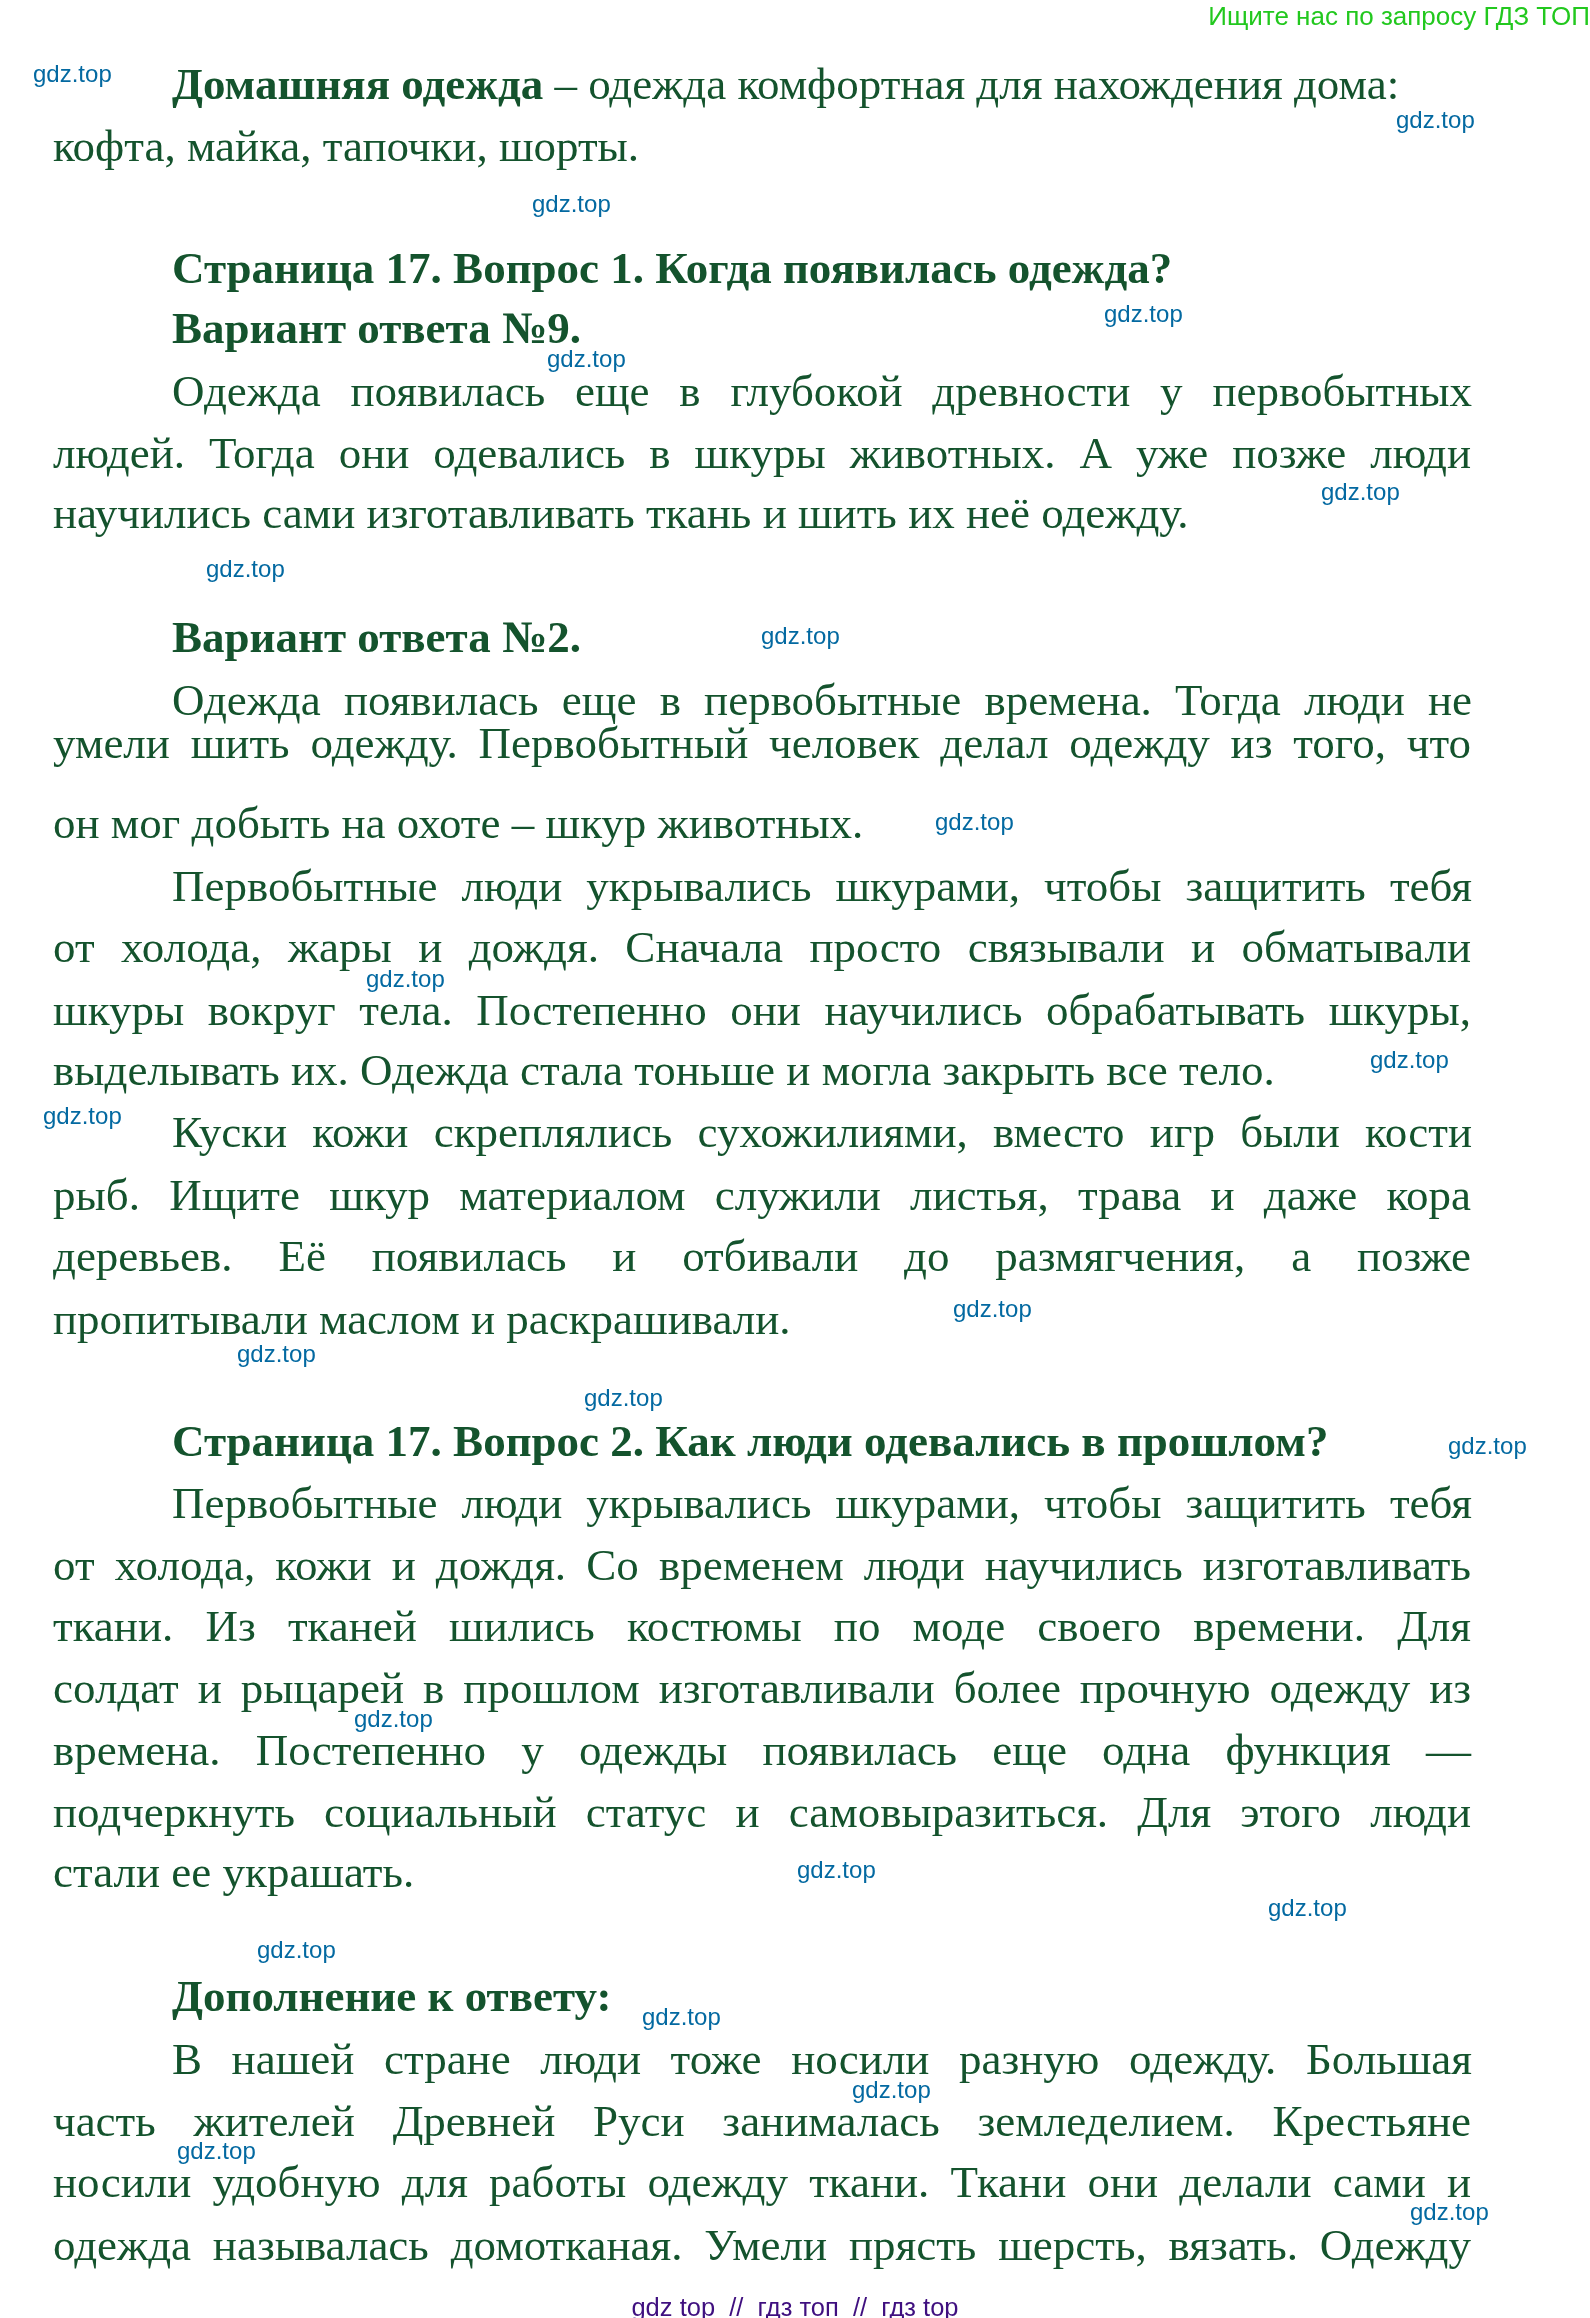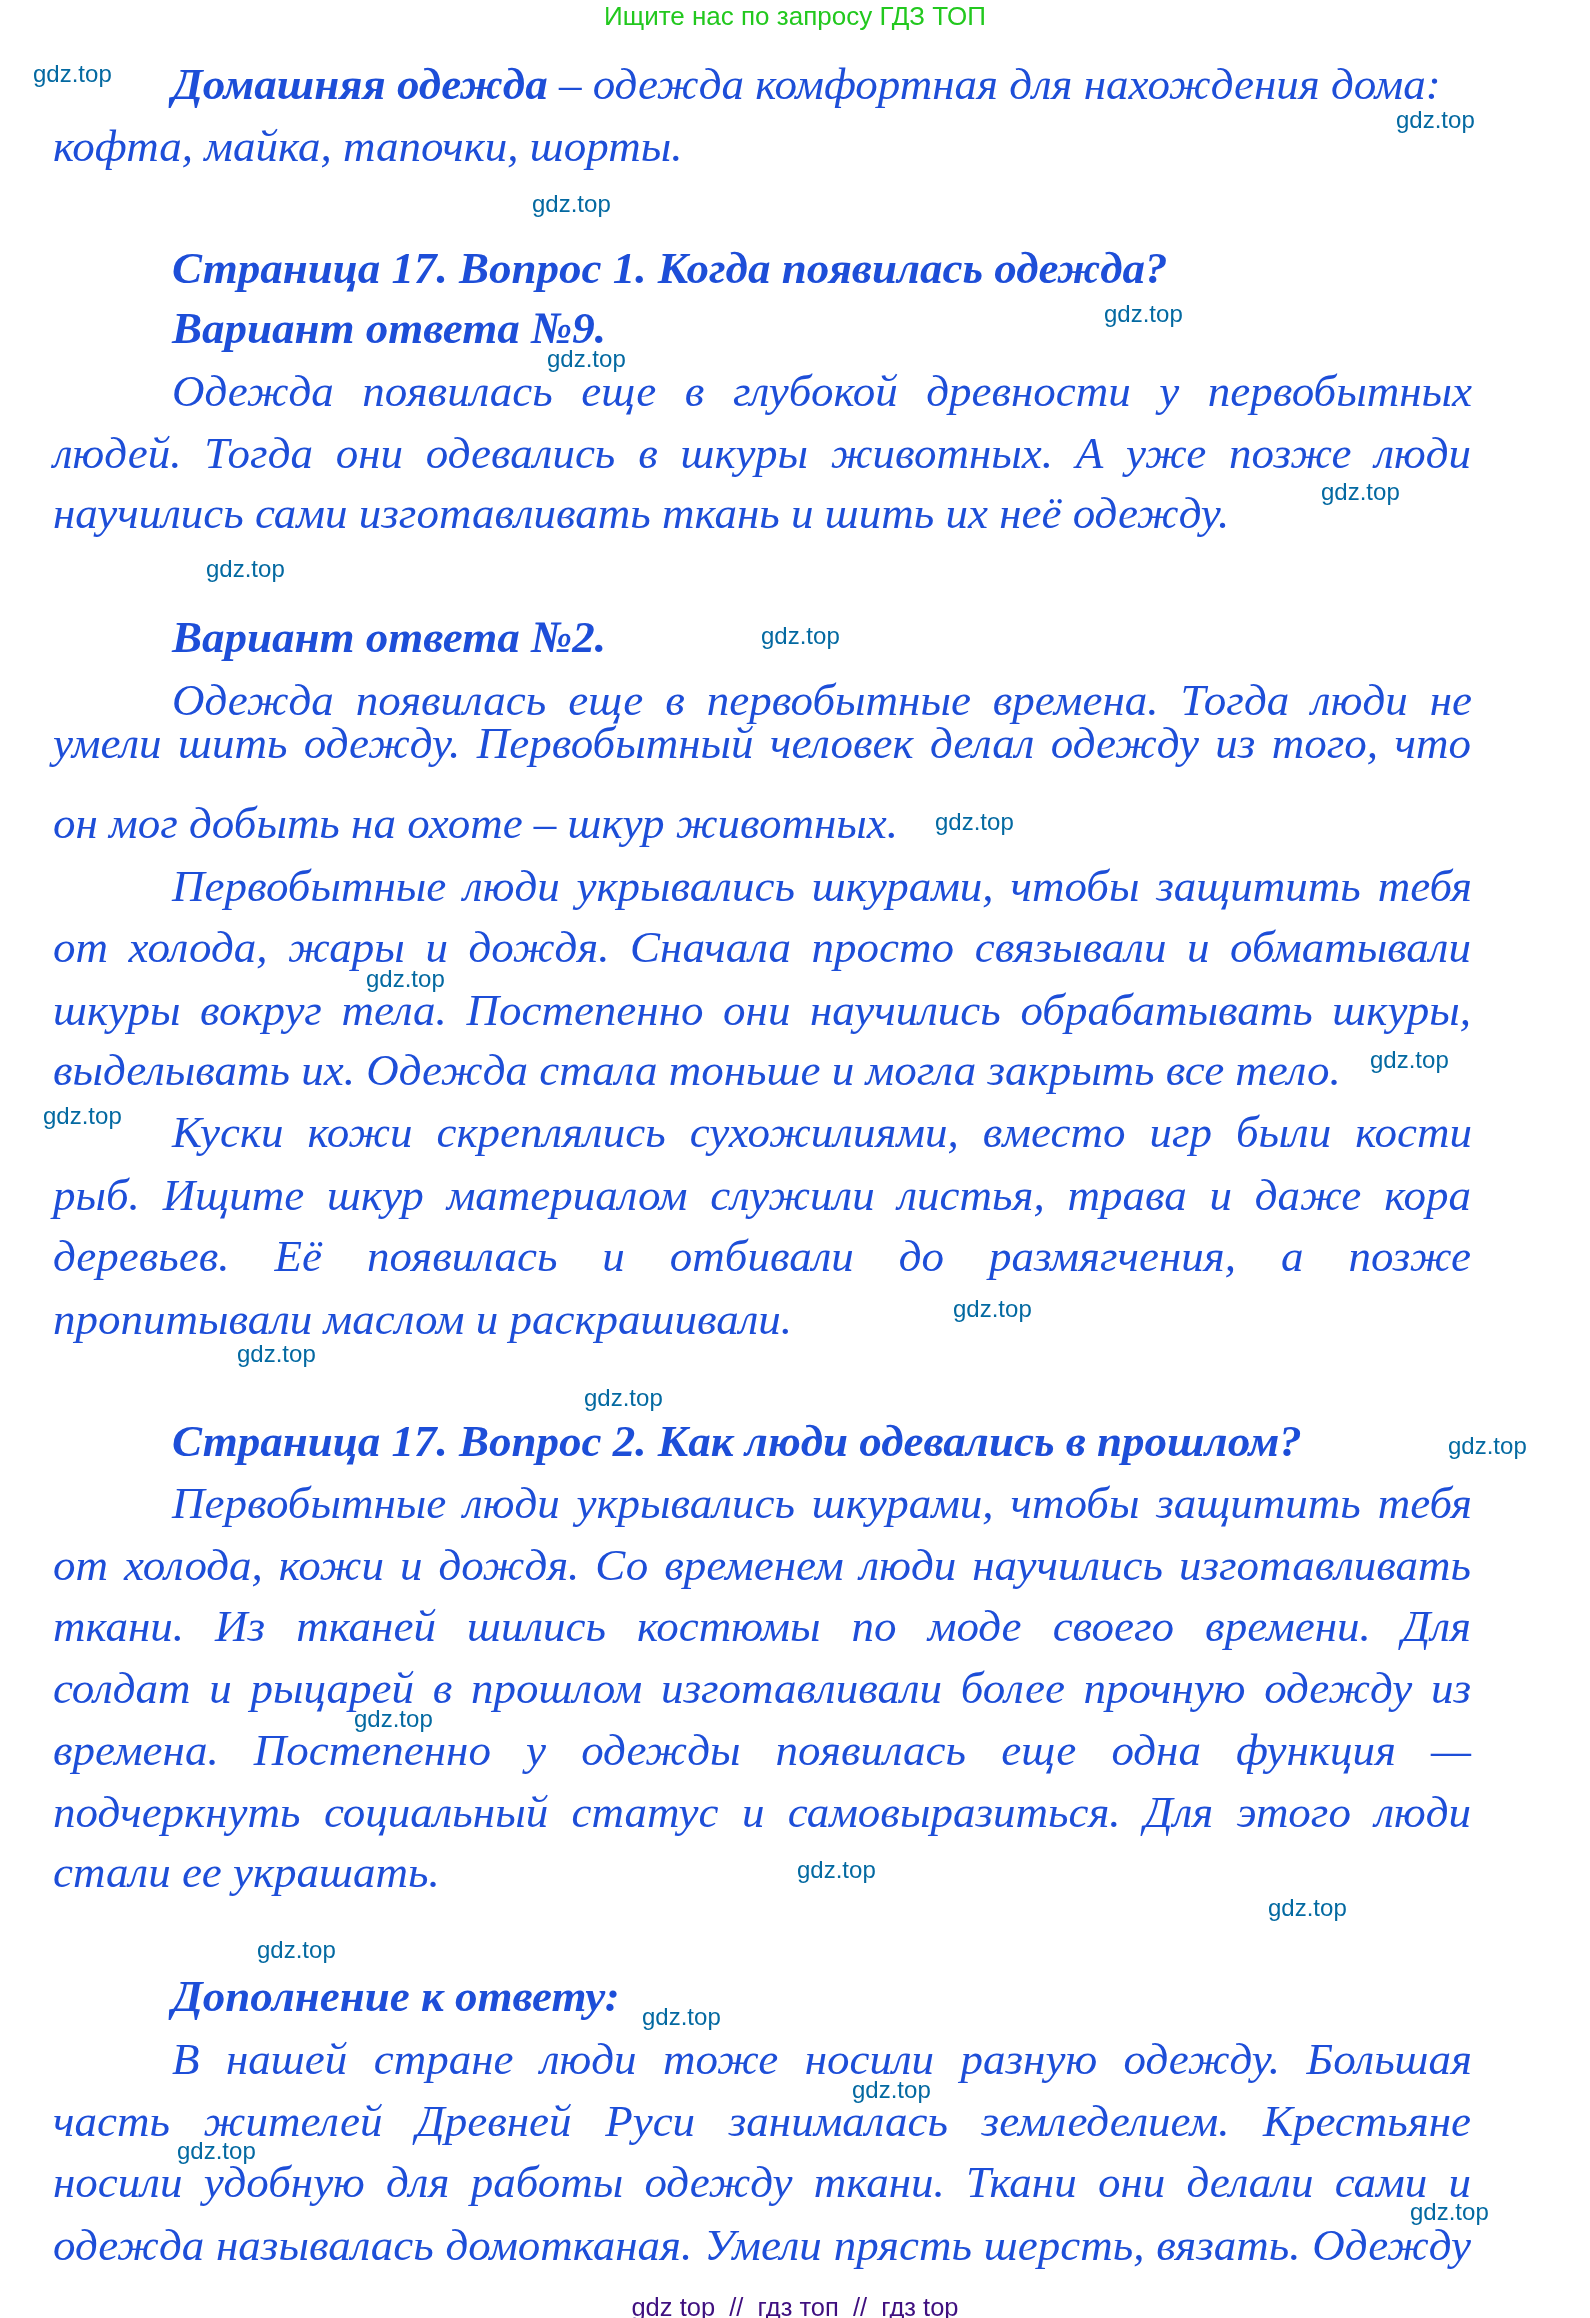--- a/index.html
+++ b/index.html
@@ -1,21 +1,21 @@
 <!DOCTYPE html>
 <html style="font-size:12.7px"><head>
 <meta charset="utf-8">
 <style>
   html, body { margin: 0; padding: 0; background: #ffffff; }
   body { width: 1590px; height: 2319px; position: relative; overflow: hidden; }
-  .hdr { position: absolute; left: 0; width: 1590px; top: 0; height: 32px; text-align: center;
+  .hdr { position: absolute; left: 0; width: 1590px; top: 0; height: 32px; text-align: right;
          font-family: "Liberation Sans", sans-serif; font-size: 26px; line-height: 32px; color: #22c81e; }
   .ln { position: absolute; left: 53px; width: 1418px; height: 56px; line-height: 56px;
-        font-family: "Liberation Serif", serif; font-size: 45px; color: #1d4ed8; white-space: nowrap;
-        margin-top: -28px; font-style: italic; }
+        font-family: "Liberation Serif", serif; font-size: 45px; color: #14532d; white-space: nowrap;
+        margin-top: -28px; }
   .ln.j { text-align: justify; text-align-last: justify; white-space: normal; }
   .ln.ind { left: 172px; width: 1300px; }
   .b { font-weight: bold; }
   .wm { position: absolute; font-family: "Liberation Sans", sans-serif; font-size: 24px; line-height: 25.5px;
         color: #0369a1; margin-top: -12.7px; white-space: nowrap; }
   .ftr { position: absolute; left: 0; width: 1590px; top: 2293px; height: 29px; text-align: center;
          font-family: "Liberation Sans", sans-serif; font-size: 25.5px; line-height: 29px; color: #3f0f7f; }
 </style>
 </head>
 <body>

